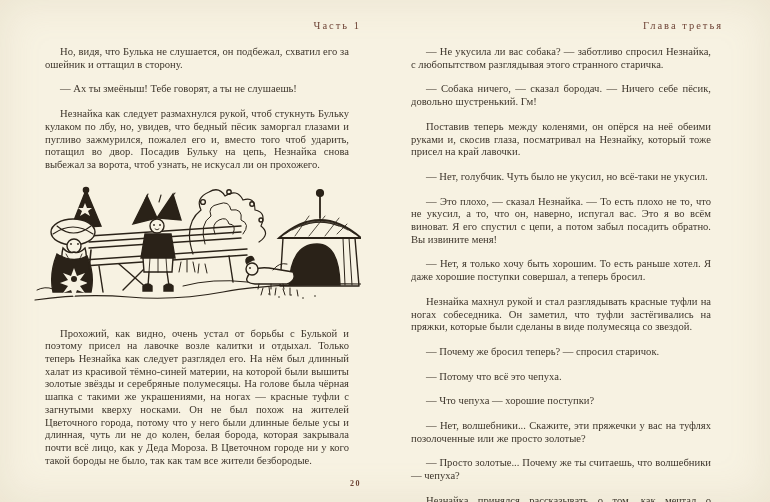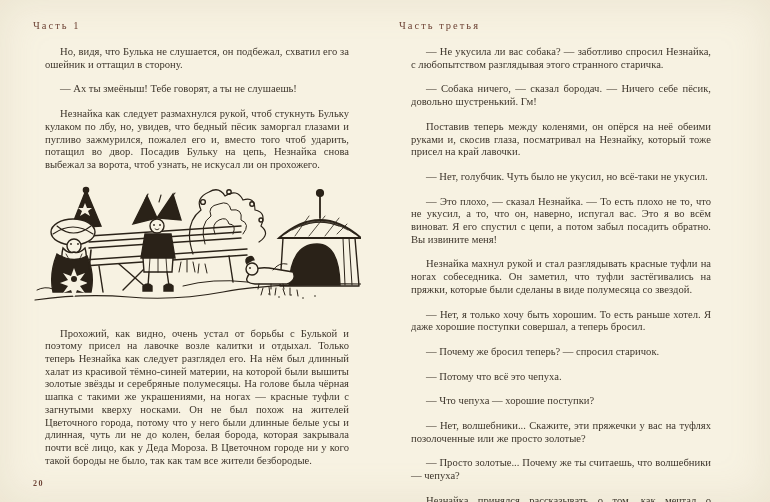--- a/index.html
+++ b/index.html
@@ -16,42 +16,42 @@
     box-shadow: inset 0 0 40px rgba(180,160,120,0.18);
   }
   .page {
     position: absolute;
     top: 20px;
     width: 328px;
   }
   .page.left  { left: 33px; }
   .page.right { left: 399px; width: 324px; }
   .running-head {
-    text-align: left;
+    text-align: right;
     font-size: 10.5px;
     letter-spacing: 2px;
     color: #6f4537;
     margin: 0 0 15px 0;
     font-weight: normal;
   }
   p.body-par {
     margin: 12px;
     font-size: 10.6px;
     line-height: 12.7px;
     text-align: justify;
     text-align-last: left;
     text-indent: 15px;
   }
   .illustration {
     display: block;
     margin: 9px 0 7px 0;
     width: 328px; height: 132px;
   }
   .page-num {
-    text-align: left;
+    text-align: right;
     font-size: 8px;
     font-weight: bold;
     letter-spacing: 1.5px;
     color: #6f4537;
     margin-top: 10px;
   }
 </style>
 </head>
 <body>
 
@@ -158,29 +158,29 @@
         <circle cx="282" cy="112" r="0.8" fill="#2a2218" stroke="none"></circle>
       </g>
     </svg>
 
     <p class="body-par">Прохожий, как видно, очень устал от борьбы с Булькой и поэтому присел на лавочке возле калитки и отдыхал. Только теперь Незнайка как следует разглядел его. На нём был длинный халат из красивой тёмно-синей материи, на которой были вышиты золотые звёзды и серебряные полумесяцы. На голове была чёрная шапка с такими же украшениями, на ногах — красные туфли с загнутыми кверху носками. Он не был похож на жителей Цветочного города, потому что у него были длинные белые усы и длинная, чуть ли не до колен, белая борода, которая закрывала почти всё лицо, как у Деда Мороза. В Цветочном городе ни у кого такой бороды не было, так как там все жители безбородые.</p>
 
     <div class="page-num">20</div>
   </div>
 
   <div class="page right">
-    <div class="running-head">Часть третья</div>
+    <div class="running-head">Глава третья</div>
 
     <p class="body-par">— Не укусила ли вас собака? — заботливо спросил Незнайка, с любопытством разглядывая этого странного старичка.</p>
     <p class="body-par">— Собака ничего, — сказал бородач. — Ничего себе пёсик, довольно шустренький. Гм!</p>
     <p class="body-par">Поставив теперь между коленями, он опёрся на неё обеими руками и, скосив глаза, посматривал на Незнайку, который тоже присел на край лавочки.</p>
     <p class="body-par">— Нет, голубчик. Чуть было не укусил, но всё-таки не укусил.</p>
     <p class="body-par">— Это плохо, — сказал Незнайка. — То есть плохо не то, что не укусил, а то, что он, наверно, испугал вас. Это я во всём виноват. Я его спустил с цепи, а потом забыл посадить обратно. Вы извините меня!</p>
+    <p class="body-par">— Нет, я только хочу быть хорошим. То есть раньше хотел. Я даже хорошие поступки совершал, а теперь бросил.</p>
     <p class="body-par">Незнайка махнул рукой и стал разглядывать красные туфли на ногах собеседника. Он заметил, что туфли застёгивались на пряжки, которые были сделаны в виде полумесяца со звездой.</p>
-    <p class="body-par">— Нет, я только хочу быть хорошим. То есть раньше хотел. Я даже хорошие поступки совершал, а теперь бросил.</p>
     <p class="body-par">— Почему же бросил теперь? — спросил старичок.</p>
     <p class="body-par">— Потому что всё это чепуха.</p>
     <p class="body-par">— Что чепуха — хорошие поступки?</p>
     <p class="body-par">— Нет, волшебники... Скажите, эти пряжечки у вас на туфлях позолоченные или же просто золотые?</p>
     <p class="body-par">— Просто золотые... Почему же ты считаешь, что волшебники — чепуха?</p>
     <p class="body-par">Незнайка принялся рассказывать о том, как мечтал о волшебной палочке, как Кнопочка рассказала ему, что нужно совершать хорошие поступки, и как у него ничего не вышло, потому что он</p>
 
     <div class="page-num">26</div>
   </div>
 

